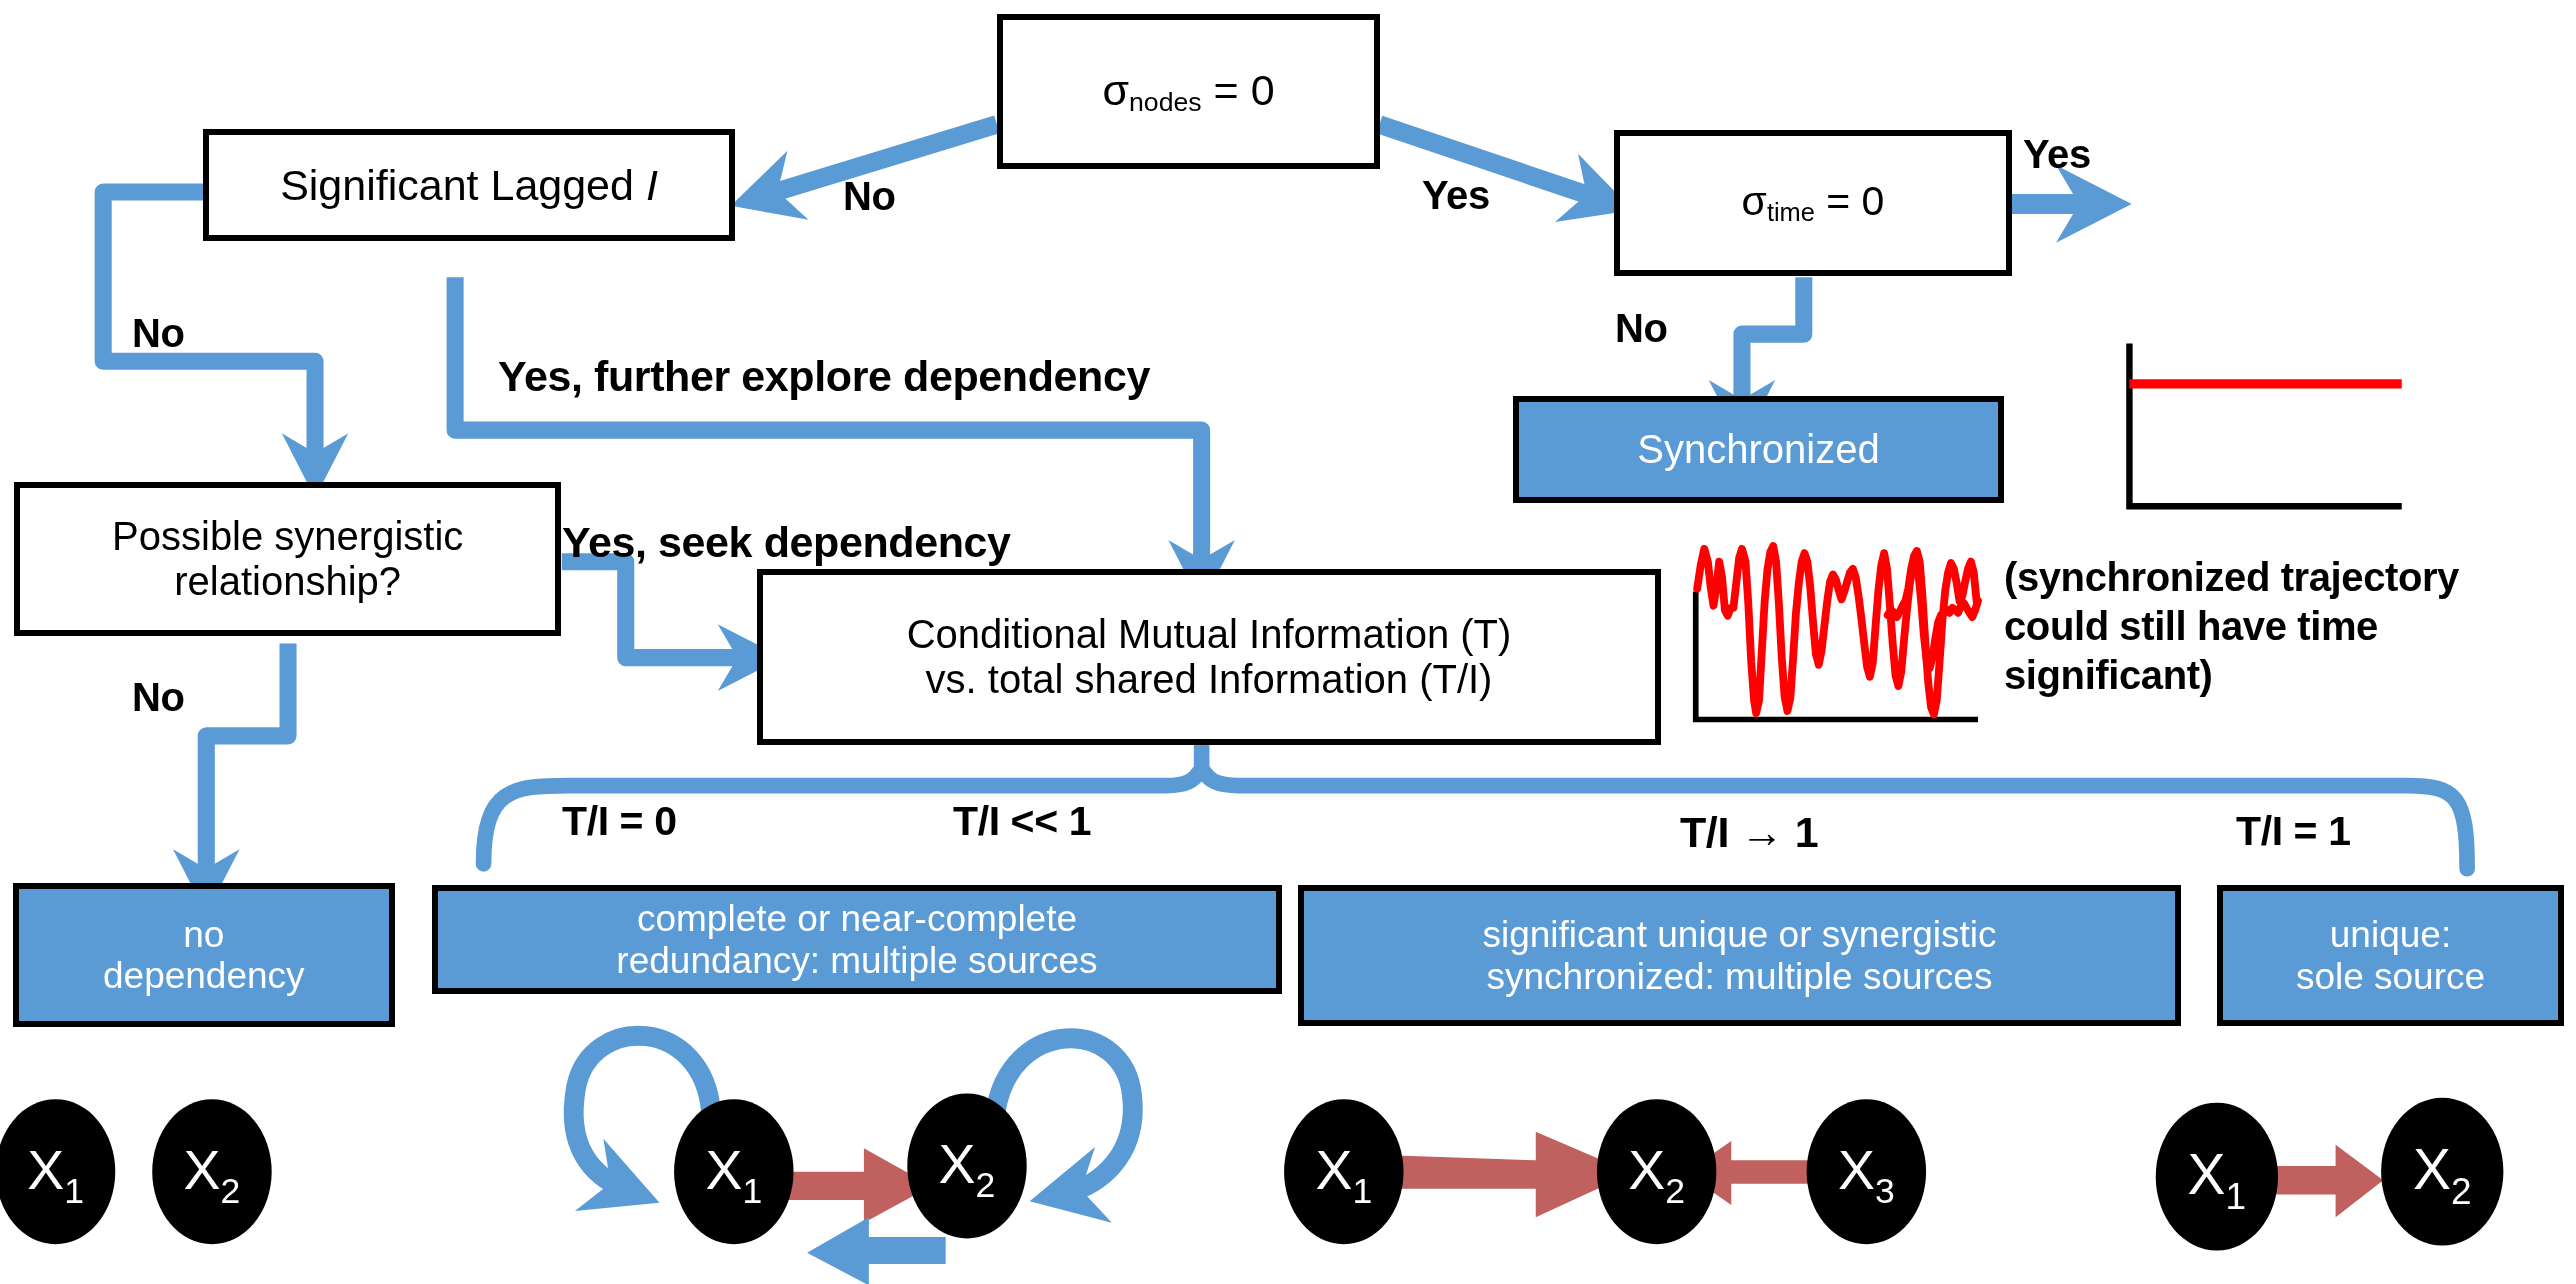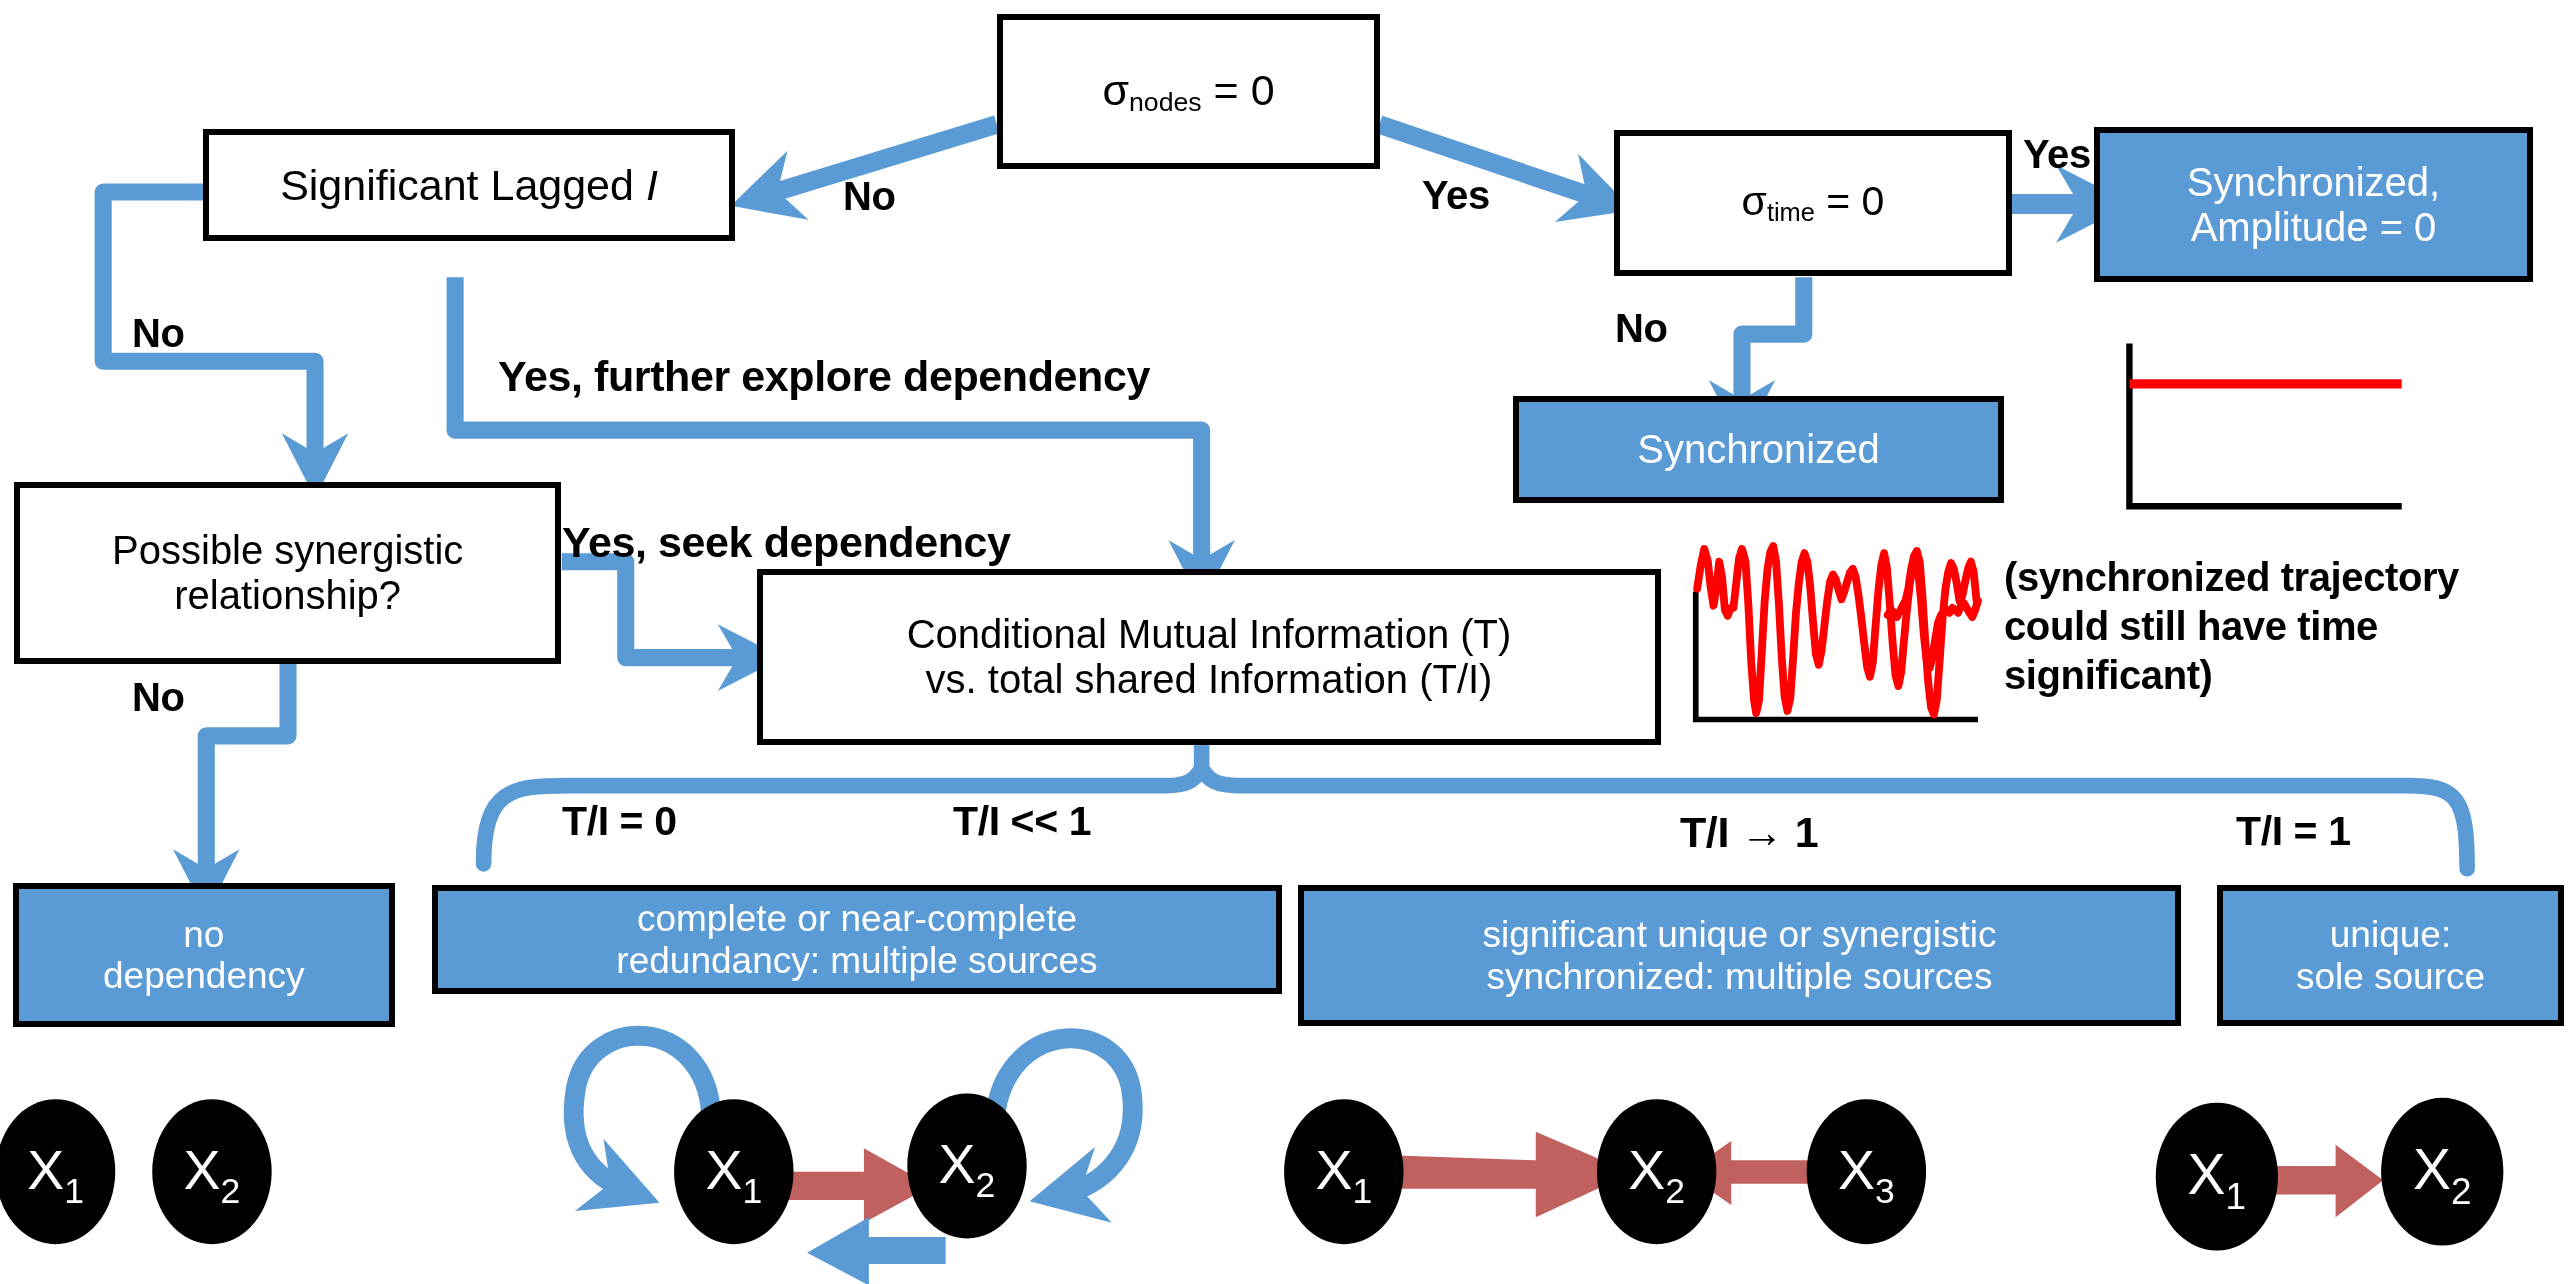--- a/index.html
+++ b/index.html
@@ -155,32 +155,26 @@
       <span>Significant Lagged </span><span class="ital">I</span>
     </span>
   </div>
 
   <div class="box" style="left:1614px;top:130px;width:398px;height:146px;font-size:41px;">
     <span class="txt">
       <span>σ</span><sub>time</sub><span> = 0</span>
     </span>
   </div>
 
-  <div class="box blue" style="left:2094px;top:127px;width:439px;height:155px;font-size:40px;">
-    <span class="txt">
-      <span>Synchronized,</span><br>
-      <span>Amplitude = 0</span>
-    </span>
-  </div>
 
   <div class="box blue" style="left:1513px;top:396px;width:491px;height:107px;font-size:40px;">
     <span class="txt">Synchronized</span>
   </div>
 
-  <div class="box" style="left:14.2px;top:482px;width:547px;height:182px;font-size:40px;">
+  <div class="box" style="left:14.2px;top:482px;width:547px;height:154px;font-size:40px;">
     <span class="txt">
       <span>Possible synergistic</span><br>
       <span>relationship?</span>
     </span>
   </div>
 
   <div class="box" style="left:757px;top:569px;width:904px;height:176px;font-size:40px;">
     <span class="txt">
       <span>Conditional Mutual Information (T)</span><br>
       <span>vs. total shared Information (T/I)</span>

